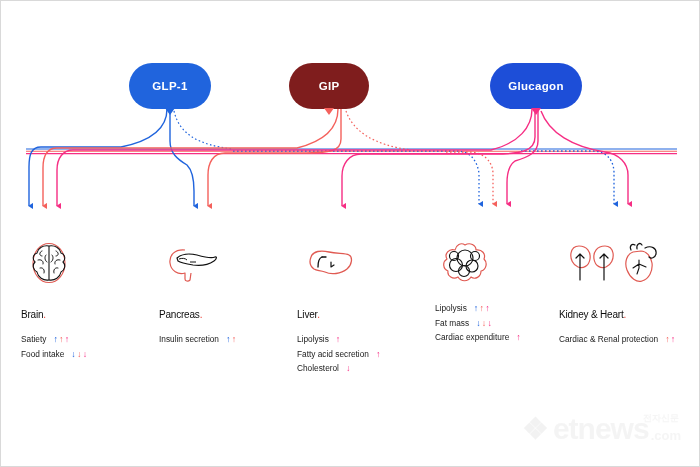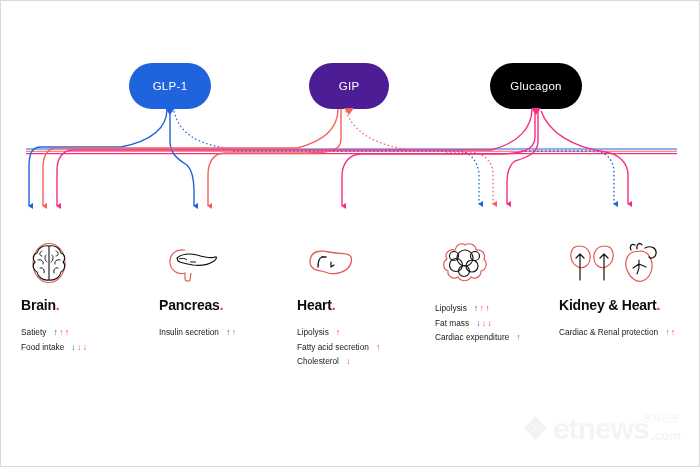--- a/index.html
+++ b/index.html
@@ -18,36 +18,36 @@
     overflow:hidden;
   }
   
   .pill{
     position:absolute;
     height:46px;
     border-radius:23px;
     display:flex;align-items:center;justify-content:center;
     color:#ffffff;
     font-size:11.5px;
-    font-weight:400;
+    font-weight:700;
     letter-spacing:.3px;
     z-index:6;
   }
   .pill .tail{
     position:absolute;
     bottom:-6px;left:50%;
     margin-left:-5px;
     width:0;height:0;
     border-left:5px solid transparent;
     border-right:5px solid transparent;
     border-top:7px solid currentColor;
   }
   #pill-glp1{left:128px;top:62px;width:82px;background:#2064dd;color:#2064dd;}
-  #pill-gip {left:308px;top:62px;width:80px;background:#4c1d95;color:#f4615c;}
-  #pill-glucagon{left:489px;top:62px;width:92px;background:#000000;color:#f62e84;text-align:center;}
+  #pill-gip {left:288px;top:62px;width:80px;background:#7f1d1d;color:#f4615c;}
+  #pill-glucagon{left:489px;top:62px;width:92px;background:#1d4ed8;color:#f62e84;text-align:center;}
   .pill span.lbl{color:#fff;}
 
   
   #wires{position:absolute;left:0;top:0;width:700px;height:467px;z-index:2;}
 
   
   .organ{
     position:absolute;
     top:236px;
     width:150px;
@@ -57,23 +57,23 @@
   #organ-liver{left:296px;}
   #organ-adipose{left:434px;}
   #organ-kidney-heart{left:558px;width:140px;}
 
   .icon-wrap{
     height:52px;
     display:flex;align-items:center;
     padding-left:4px;
   }
   .organ-title{
-    margin-top:8px;
-    font-size:14px;
-    font-weight:700;
+    margin-top:20px;
+    font-size:10px;
+    font-weight:400;
     color:#0c0c0c;
     letter-spacing:-.2px;
     white-space:nowrap;
   }
   .organ-title .dot{color:#ef4136;}
   .effects{margin-top:12px;}
   .effect{
     font-size:8.3px;
     color:#1a1a1a;
     line-height:14.5px;
@@ -221,21 +221,21 @@
     <div class="icon-wrap">
       <svg width="58" height="44" viewBox="0 0 58 44">
         <path d="M10,16 C12,10 20,9 28,11 C36,13 44,12 48,14 C52,16 51,24 46,28
                  C40,33 30,34 24,31 C19,29 16,30 13,28 C9,25 8,21 10,16 Z" fill="none" stroke="#e05a52" stroke-width="1.3" stroke-linejoin="round"></path>
         <path d="M21,16 C18,17 17,20 17,26" fill="none" stroke="#111" stroke-width="1.3" stroke-linecap="round"></path>
         <path d="M21,16 L25,16" fill="none" stroke="#111" stroke-width="1.3" stroke-linecap="round"></path>
         <path d="M30,21 L30,26 L33,24" fill="none" stroke="#111" stroke-width="1.2" stroke-linecap="round" stroke-linejoin="round"></path>
       </svg>
     </div>
     <div class="organ-title">
-      <span>Heart</span><span class="dot">.</span>
+      <span>Liver</span><span class="dot">.</span>
     </div>
     <div class="effects">
       <div class="effect">
         <span class="etext">Lipolysis</span>
         <span class="arrows">
           <span class="a-pink">↑</span>
         </span>
       </div>
       <div class="effect">
         <span class="etext">Fatty acid secretion</span>

